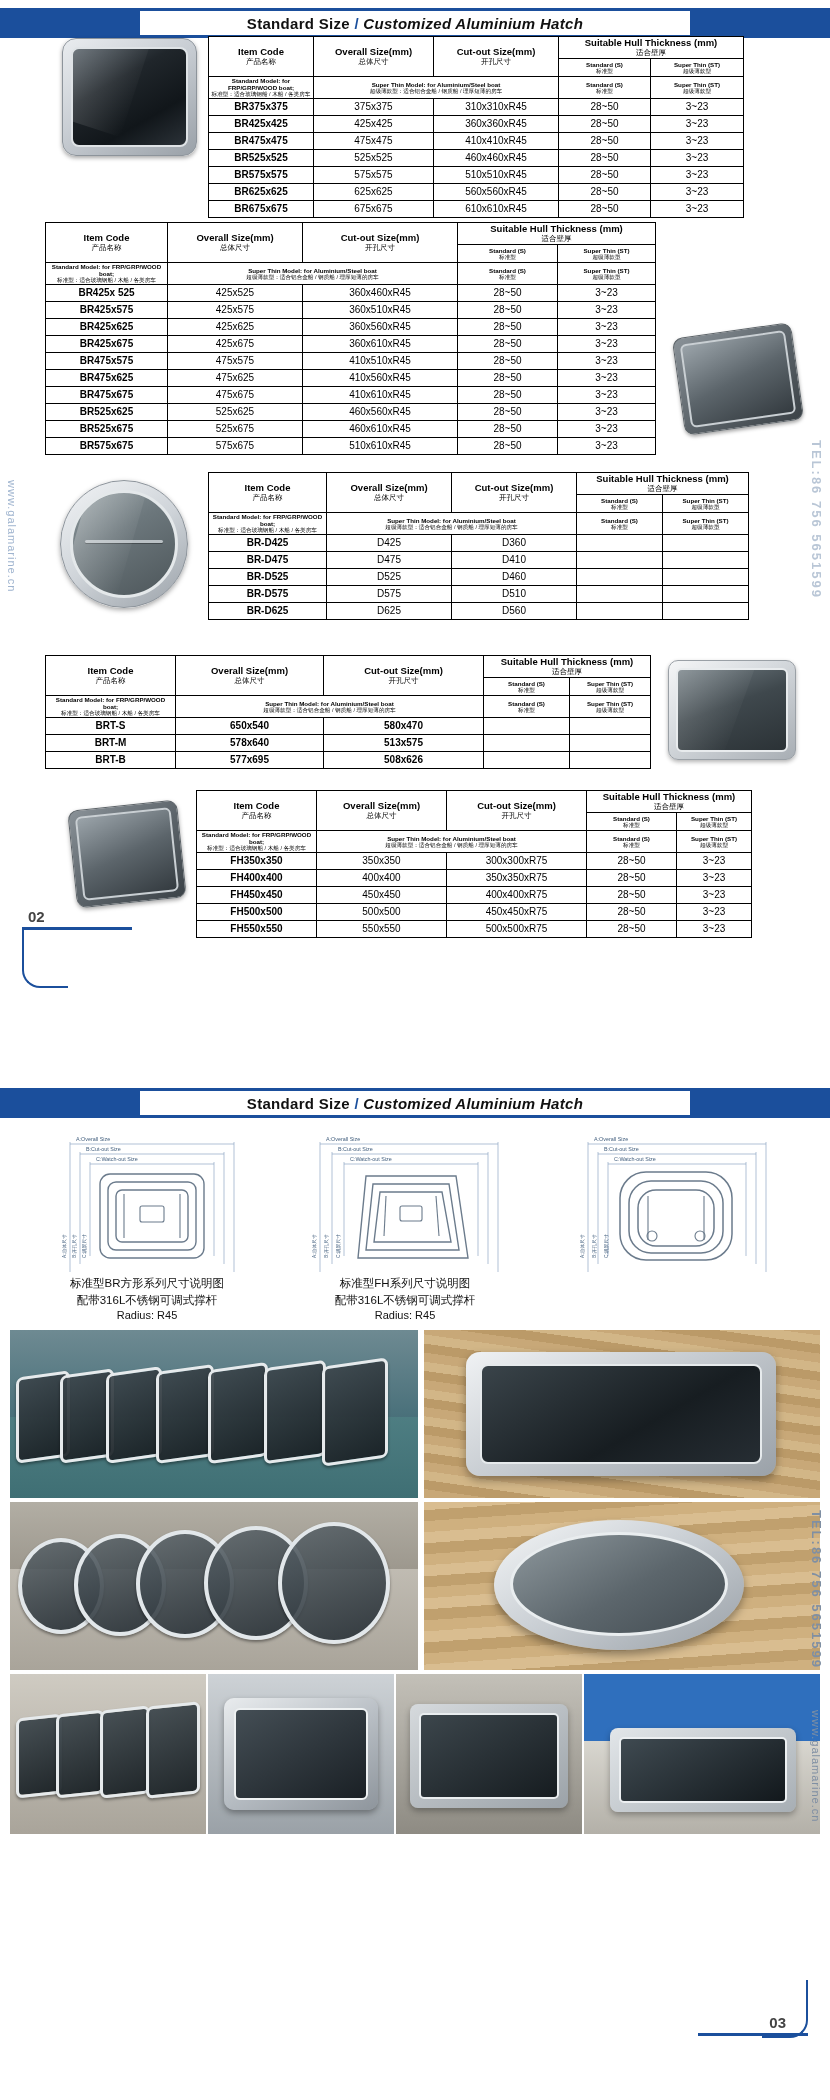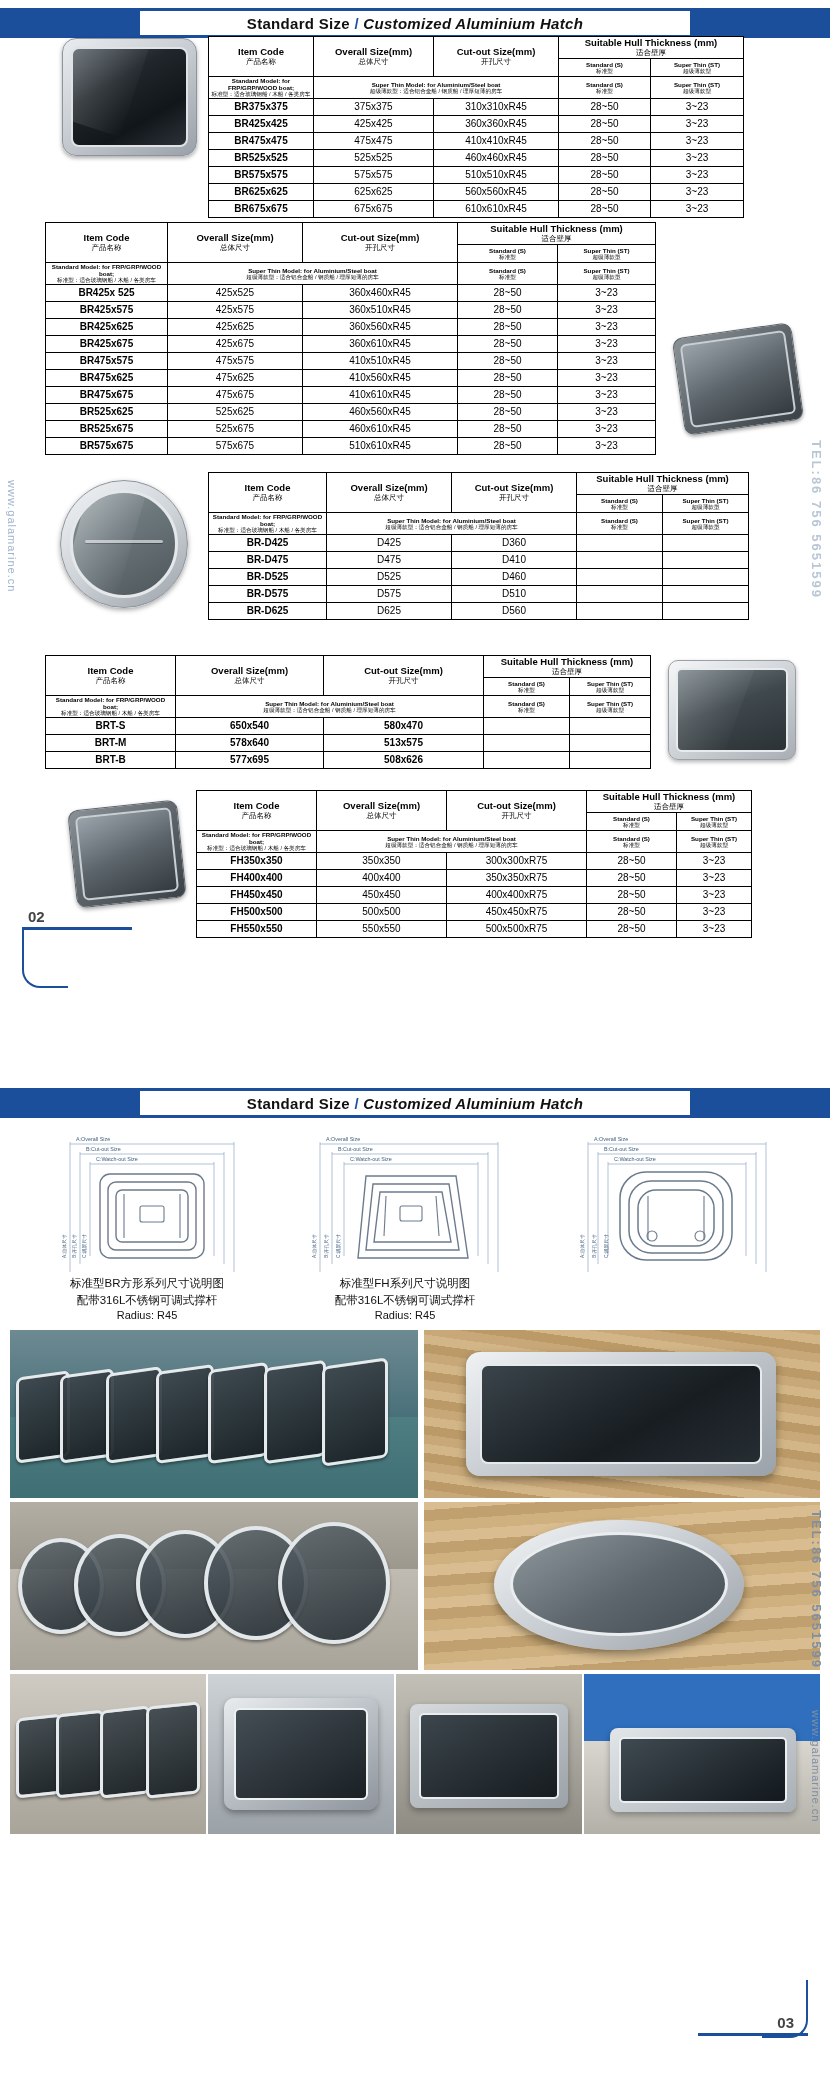--- a/index.html
+++ b/index.html
@@ -186,21 +186,21 @@
     position:absolute;
     width: 86px;
     height: 26px;
     border-bottom: 3px solid #1b4f9c;
     font-size: 15px;
     color: #444;
     font-weight: bold;
   }
   .pagenum span { position:absolute; bottom:2px; }
   .pagenum.left span { left: 6px; }
-  .pagenum.right span { right: 14px; }
+  .pagenum.right span { right: 22px; }
   .corner-line {
     position:absolute;
     border-left: 2px solid #1b4f9c;
     border-bottom: 2px solid #1b4f9c;
     border-bottom-left-radius: 18px;
   }
   .corner-line-r {
     position:absolute;
     border-right: 2px solid #1b4f9c;
     border-bottom: 2px solid #1b4f9c;

